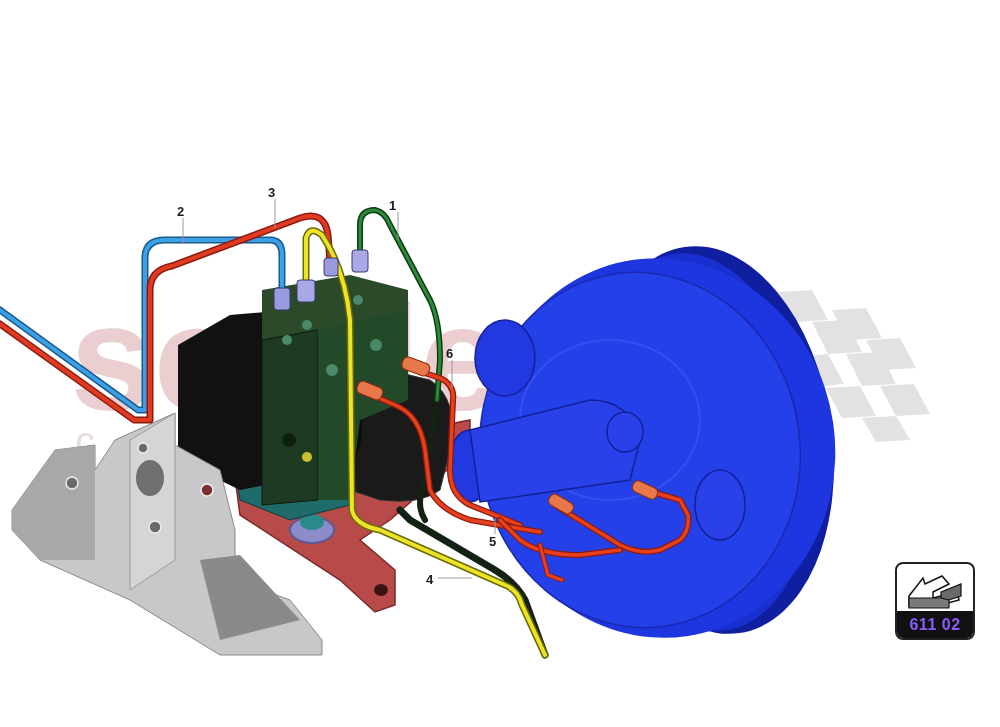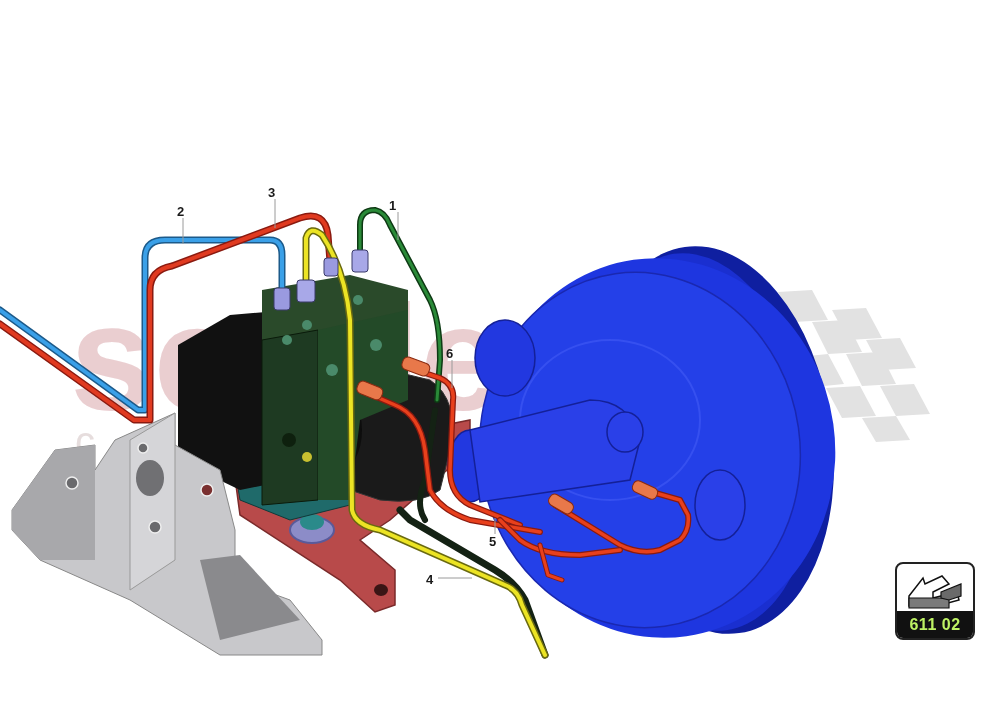--- a/index.html
+++ b/index.html
@@ -3,21 +3,21 @@
 <meta charset="utf-8">
 <style>
   html, body { margin: 0; padding: 0; background: #ffffff; }
   body { width: 1000px; height: 727px; position: relative; overflow: hidden; font-family: "Liberation Sans", sans-serif; }
   #stage { position: absolute; left: 0; top: 0; width: 1000px; height: 727px; }
   .callout-label { font-family: "Liberation Sans", sans-serif; font-weight: bold; font-size: 13px; fill: #1a1a1a; }
   .watermark-text { font-family: "Liberation Sans", sans-serif; font-weight: bold; fill: #e8c9cc; }
   .watermark-sub { font-family: "Liberation Sans", sans-serif; fill: #e4dada; }
   #badge { position: absolute; left: 895px; top: 562px; width: 80px; height: 78px; border: 2px solid #222; border-radius: 8px; background: #fff; overflow: hidden; box-sizing: border-box; }
   #badge .badge-icon { position: absolute; left: 0; top: 0; width: 76px; height: 48px; }
-  #badge .badge-code { position: absolute; left: 0; bottom: 0; width: 100%; height: 27px; background: #111; color: #bef264; font-family: "Liberation Sans", sans-serif; font-weight: bold; font-size: 16px; line-height: 27px; text-align: center; letter-spacing: 0.5px; }
+  #badge .badge-code { position: absolute; left: 0; bottom: 0; width: 100%; height: 27px; background: #111; color: #8b5cf6; font-family: "Liberation Sans", sans-serif; font-weight: bold; font-size: 16px; line-height: 27px; text-align: center; letter-spacing: 0.5px; }
 </style>
 </head>
 <body>
 
 <svg id="stage" viewBox="0 0 1000 727" xmlns="http://www.w3.org/2000/svg">
 
   <g opacity="0.9">
     <text class="watermark-text" x="70" y="410" font-size="150">scuderia</text>
     <text class="watermark-sub" x="75" y="455" font-size="40">c</text>
   </g>

